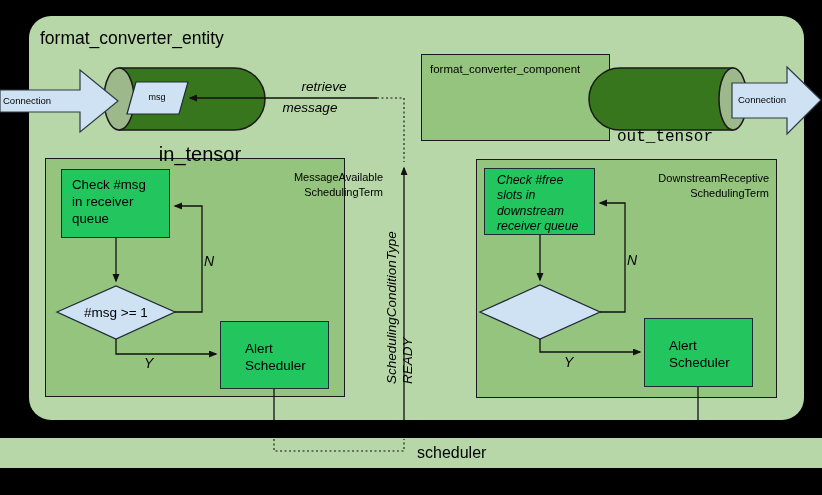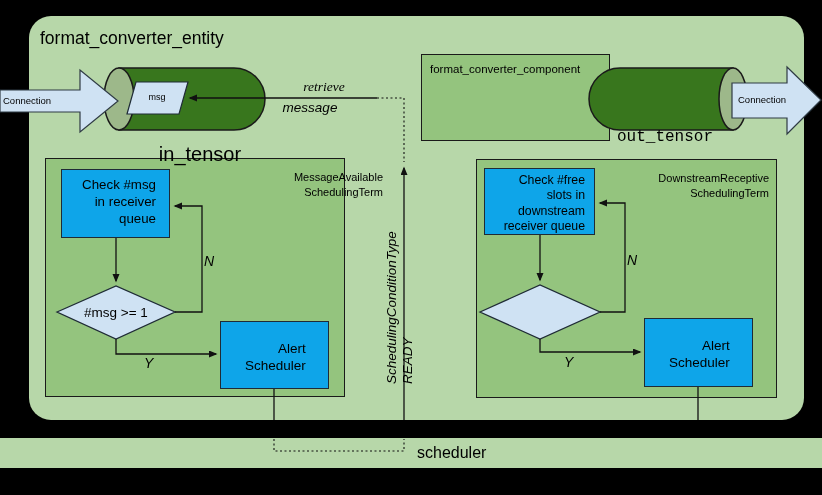--- a/index.html
+++ b/index.html
@@ -19,38 +19,38 @@
   }
   .component-title { position:absolute; left:8px; top:8px; font-size:11.5px; }
 
   .term-panel { position:absolute; background:#94c47e; border:1px solid #1a1a1a; z-index:2; }
   .term-left  { left:45px;  top:158px; width:300px; height:239px; }
   .term-right { left:476px; top:159px; width:301px; height:239px; }
   .term-title { position:absolute; text-align:right; font-size:11px; line-height:14.5px; }
   .term-title-left  { left:195px; top:11px; width:142px; }
   .term-title-right { left:144px; top:11px; width:148px; }
 
-  .blue-box { position:absolute; background:#0ea5e9; border:1px solid #1f2b36; z-index:3;text-align:right; }
+  .blue-box { position:absolute; background:#22c55e; border:1px solid #1f2b36; z-index:3; }
   .check-left  { left:61px;  top:169px; width:109px; height:69px; }
-  .check-right { left:484px; top:168px; width:111px; height:67px; }
+  .check-right { left:484px; top:168px; width:111px; height:67px;font-style:italic; }
   .alert-left  { left:220px; top:321px; width:109px; height:68px; }
   .alert-right { left:644px; top:318px; width:109px; height:69px; }
   .check-left .txt  { position:absolute; left:10px; top:6px; width:84px;  font-size:13.3px; line-height:17px; }
   .check-right .txt { position:absolute; left:12px; top:4px; width:88px;  font-size:12.3px; line-height:15.4px; }
   .alert-txt { position:absolute; left:10px; top:18px; font-size:13.5px; line-height:17px;margin-left:14px; }
 
   svg.overlay { position:absolute; left:0; top:0; z-index:5; pointer-events:none; }
 
   .lbl { position:absolute; z-index:10; white-space:nowrap; }
   .lbl-intensor  { left:155px; top:143px; width:90px; text-align:center; font-size:20px; }
   .lbl-outtensor { left:617px; top:128px; width:95px; text-align:center; font-size:16px;font-family:Liberation Mono, monospace; }
   .lbl-msg   { left:137px; top:92px; width:40px; text-align:center; font-size:9px; }
   .lbl-conn-l { left:3px;   top:95px; font-size:9.5px; }
   .lbl-conn-r { left:738px; top:94px; font-size:9.5px; }
-  .lbl-retrieve { left:293px; top:79px;  width:62px; text-align:center; font-size:13.5px; font-style:italic;font-family:Liberation Serif, serif; }
+  .lbl-retrieve { left:293px; top:79px;  width:62px; text-align:center; font-size:13.5px; font-style:italic; }
   .lbl-message  { left:276px; top:100px; width:68px; text-align:center; font-size:13.5px; font-style:italic; }
   .lbl-ny { font-size:14px; font-style:italic; }
   .lbl-n-left  { left:204px; top:253px; }
   .lbl-y-left  { left:144px; top:355px; }
   .lbl-n-right { left:627px; top:252px; }
   .lbl-y-right { left:564px; top:354px; }
   .lbl-diamond-left  { left:61px;  top:305px; width:110px; text-align:center; font-size:13.5px; }
   .lbl-diamond-right { left:481px; top:305px; width:118px; text-align:center; font-size:12.5px; }
   .lbl-vertical {
     left:308px; top:274px; width:186px; height:34px;

